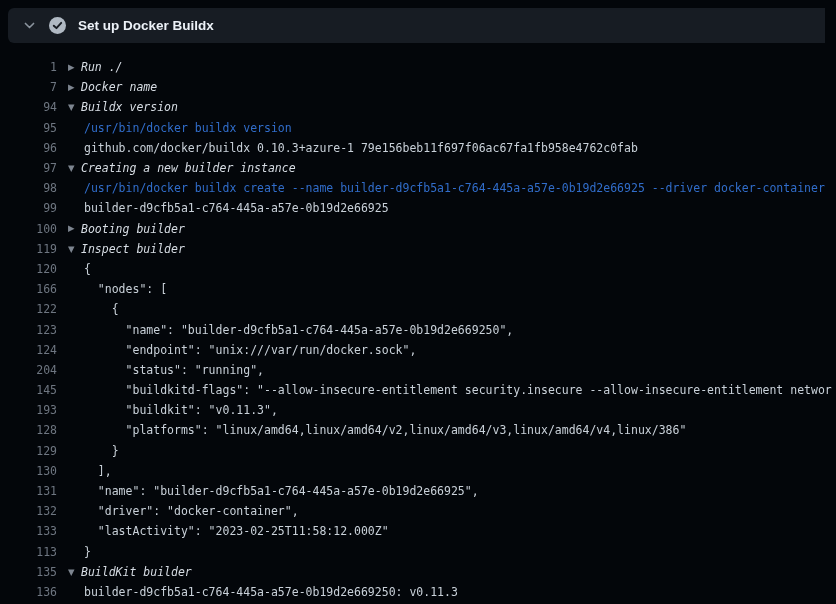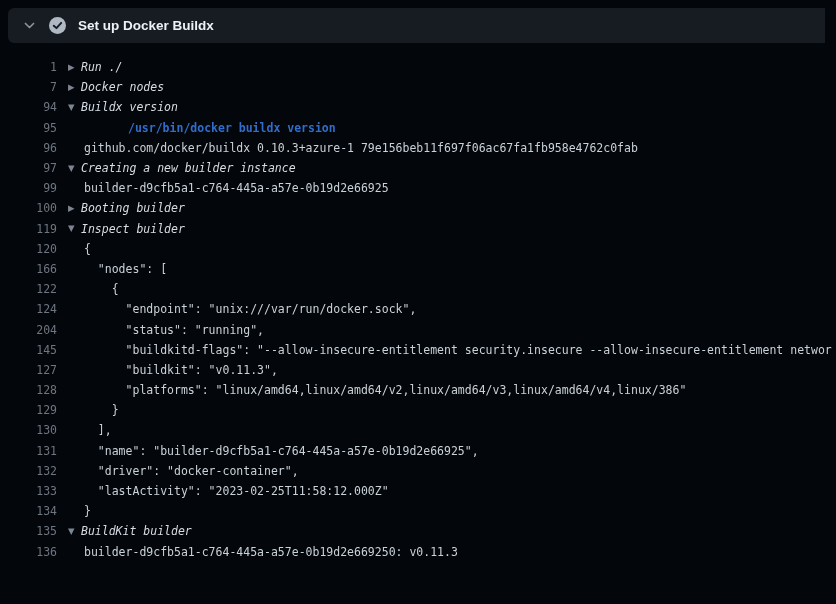--- a/index.html
+++ b/index.html
@@ -52,21 +52,21 @@
     flex: none;
     margin-left: 11px;
     font-family: "DejaVu Sans", sans-serif;
     font-size: 8.5px;
     line-height: 1;
     color: var(--caret, #7d8590);
   }
   .txt { white-space: pre; }
   .group-collapsed .txt, .group-expanded .txt { color: var(--group-text, #d7dde4); cursor: pointer; font-style: italic; }
   .output .txt { color: var(--log-text, #c9d1d9); padding-left: 3px; }
-  .command .txt { color: var(--command-text, #316dca); font-weight: bold; padding-left: 3px; margin-left: 44px; }
+  .command .txt { color: var(--command-text, #316dca); font-weight: normal; padding-left: 3px; }
 </style>
 </head>
 <body>
 
 <div class="step-header">
   <button class="chev-btn">
     <svg width="13" height="13" viewBox="0 0 16 16">
       <path d="M3 5.5 L8 10.5 L13 5.5" fill="none" stroke="#8b949e" stroke-width="2" stroke-linecap="round" stroke-linejoin="round"></path>
     </svg>
   </button>
@@ -81,41 +81,46 @@
 
 <div class="log-area">
     <div class="row group-collapsed">
     <span class="ln">1</span>
     <span class="caret">▶</span>
     <span class="txt">Run ./</span>
   </div>
     <div class="row group-collapsed">
     <span class="ln">7</span>
     <span class="caret">▶</span>
-    <span class="txt">Docker nodes</span>
+    <span class="txt">Docker name</span>
   </div>
     <div class="row group-expanded">
     <span class="ln">94</span>
     <span class="caret">▼</span>
     <span class="txt">Buildx version</span>
   </div>
     <div class="row command">
     <span class="ln">95</span>
     <span class="caret"></span>
     <span class="txt">/usr/bin/docker buildx version</span>
   </div>
     <div class="row output">
     <span class="ln">96</span>
     <span class="caret"></span>
     <span class="txt">github.com/docker/buildx 0.10.3+azure-1 79e156beb11f697f06ac67fa1fb958e4762c0fab</span>
   </div>
     <div class="row group-expanded">
     <span class="ln">97</span>
     <span class="caret">▼</span>
     <span class="txt">Creating a new builder instance</span>
+  </div>
+    <div class="row command">
+    <span class="ln">98</span>
+    <span class="caret"></span>
+    <span class="txt">/usr/bin/docker buildx create --name builder-d9cfb5a1-c764-445a-a57e-0b19d2e66925 --driver docker-container</span>
   </div>
     <div class="row output">
     <span class="ln">99</span>
     <span class="caret"></span>
     <span class="txt">builder-d9cfb5a1-c764-445a-a57e-0b19d2e66925</span>
   </div>
     <div class="row group-collapsed">
     <span class="ln">100</span>
     <span class="caret">▶</span>
     <span class="txt">Booting builder</span>
@@ -134,36 +139,41 @@
     <span class="ln">166</span>
     <span class="caret"></span>
     <span class="txt">  "nodes": [</span>
   </div>
     <div class="row output">
     <span class="ln">122</span>
     <span class="caret"></span>
     <span class="txt">    {</span>
   </div>
     <div class="row output">
+    <span class="ln">123</span>
+    <span class="caret"></span>
+    <span class="txt">      "name": "builder-d9cfb5a1-c764-445a-a57e-0b19d2e669250",</span>
+  </div>
+    <div class="row output">
     <span class="ln">124</span>
     <span class="caret"></span>
     <span class="txt">      "endpoint": "unix:///var/run/docker.sock",</span>
   </div>
     <div class="row output">
     <span class="ln">204</span>
     <span class="caret"></span>
     <span class="txt">      "status": "running",</span>
   </div>
     <div class="row output">
     <span class="ln">145</span>
     <span class="caret"></span>
     <span class="txt">      "buildkitd-flags": "--allow-insecure-entitlement security.insecure --allow-insecure-entitlement networ</span>
   </div>
     <div class="row output">
-    <span class="ln">127</span>
+    <span class="ln">193</span>
     <span class="caret"></span>
     <span class="txt">      "buildkit": "v0.11.3",</span>
   </div>
     <div class="row output">
     <span class="ln">128</span>
     <span class="caret"></span>
     <span class="txt">      "platforms": "linux/amd64,linux/amd64/v2,linux/amd64/v3,linux/amd64/v4,linux/386"</span>
   </div>
     <div class="row output">
     <span class="ln">129</span>
@@ -184,21 +194,21 @@
     <span class="ln">132</span>
     <span class="caret"></span>
     <span class="txt">  "driver": "docker-container",</span>
   </div>
     <div class="row output">
     <span class="ln">133</span>
     <span class="caret"></span>
     <span class="txt">  "lastActivity": "2023-02-25T11:58:12.000Z"</span>
   </div>
     <div class="row output">
-    <span class="ln">134</span>
+    <span class="ln">113</span>
     <span class="caret"></span>
     <span class="txt">}</span>
   </div>
     <div class="row group-expanded">
     <span class="ln">135</span>
     <span class="caret">▼</span>
     <span class="txt">BuildKit builder</span>
   </div>
     <div class="row output">
     <span class="ln">136</span>

